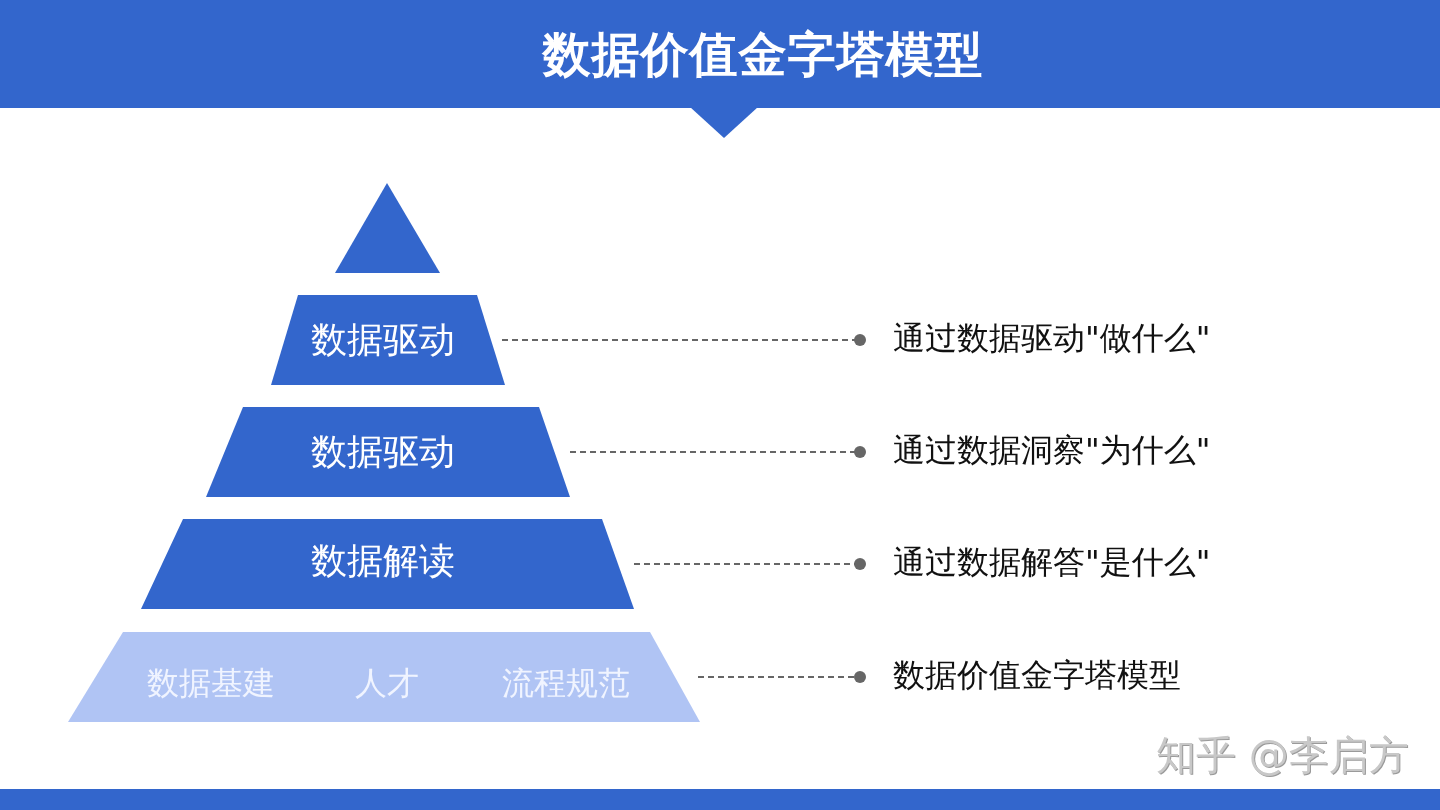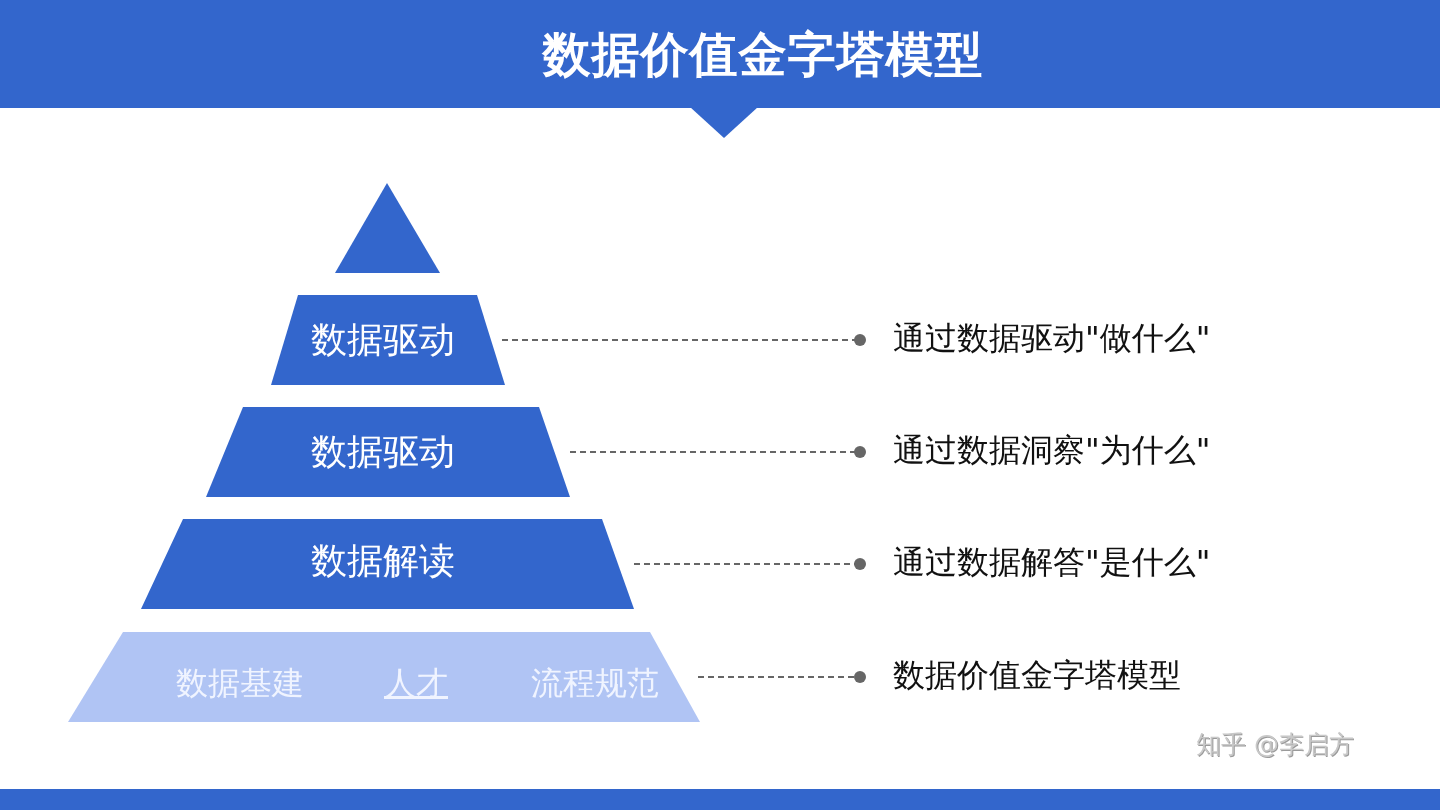--- a/index.html
+++ b/index.html
@@ -24,29 +24,29 @@
     position: absolute; left: 0; top: 789px; width: 1440px; height: 21px;
     background: #3366cc;
   }
   .diagram-svg { position: absolute; left: 0; top: 0; }
   .layer-label {
     position: absolute; color: #ffffff; font-size: 36px; text-align: center;
     white-space: nowrap; transform: translate(-50%, -50%);
   }
   .base-label {
     position: absolute; color: #f0f4ff; font-size: 32px;
-    white-space: nowrap; transform: translate(-50%, -50%); margin-left: 29px;
+    white-space: nowrap; transform: translate(-50%, -50%);
   }
   .desc-text {
     position: absolute; left: 893px; color: #111111; font-size: 32px;
     white-space: nowrap; transform: translateY(-50%);
   }
   .watermark {
-    position: absolute; left: 1196px; top: 728px; color: #c8c8c8;
-    font-size: 25px; white-space: nowrap;
+    position: absolute; left: 1156px; top: 728px; color: #c8c8c8;
+    font-size: 40px; white-space: nowrap;
     text-shadow: 1px 1px 0 #9a9a9a;
   }
 </style>
 </head>
 <body>
 
 <div class="header-bar"></div>
 <svg class="header-pointer" width="1440" height="140">
   <polygon points="690,107 758,107 724,138" fill="#3366cc"></polygon>
 </svg>
@@ -80,21 +80,21 @@
     <line x1="698" y1="677" x2="856" y2="677" stroke="#666666" stroke-width="2" stroke-dasharray="6,4"></line>
     <circle cx="860" cy="677" r="6" fill="#666666"></circle>
   </g>
 </svg>
 
 <div class="layer-label" style="left:383px; top:340px;">数据驱动</div>
 <div class="layer-label" style="left:383px; top:452px;">数据驱动</div>
 <div class="layer-label" style="left:383px; top:561px;">数据解读</div>
 
 <div class="base-label" style="left:211px; top:684px;">数据基建</div>
-<div class="base-label" style="left:387px; top:684px;text-decoration:underline;">人才</div>
+<div class="base-label" style="left:387px; top:684px;">人才</div>
 <div class="base-label" style="left:566px; top:684px;font-family:Liberation Mono, monospace;">流程规范</div>
 
 <div class="desc-text" style="top:339px;">通过数据驱动"做什么"</div>
 <div class="desc-text" style="top:451px;">通过数据洞察"为什么"</div>
 <div class="desc-text" style="top:563px;">通过数据解答"是什么"</div>
 <div class="desc-text" style="top:676px;">数据价值金字塔模型</div>
 
 <div class="watermark">知乎 @李启方</div>
 
 <div class="footer-bar"></div>

